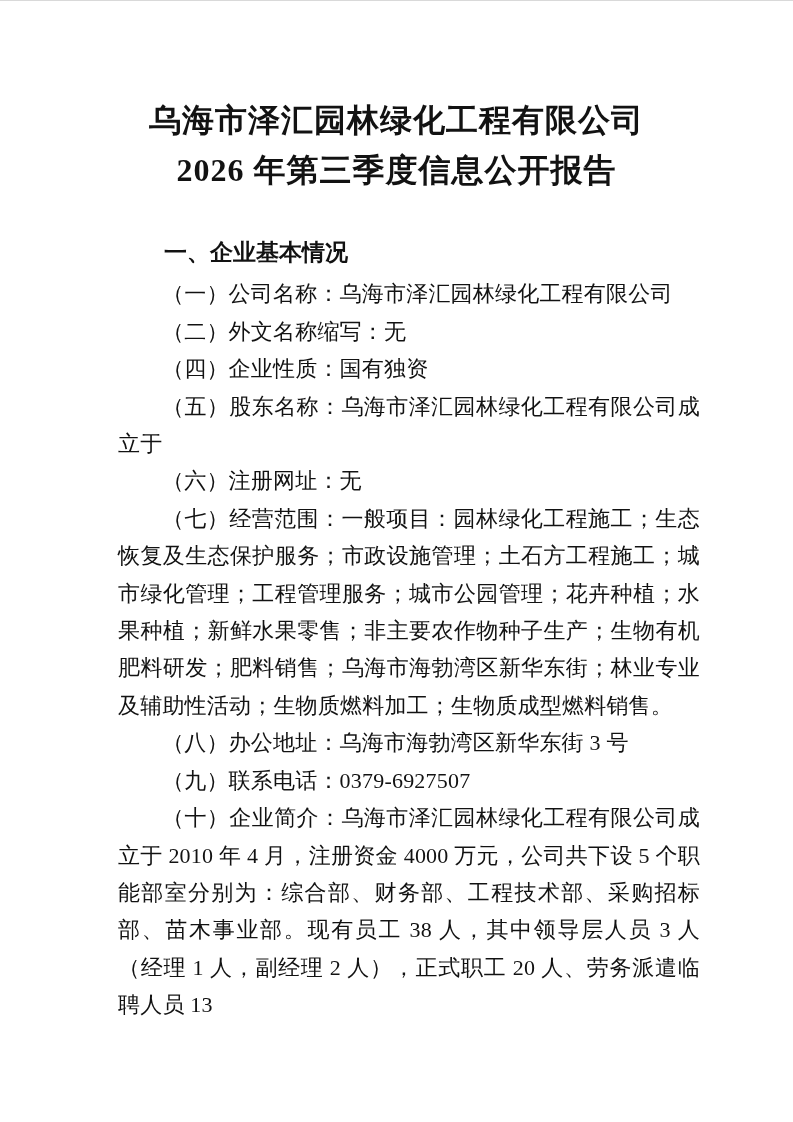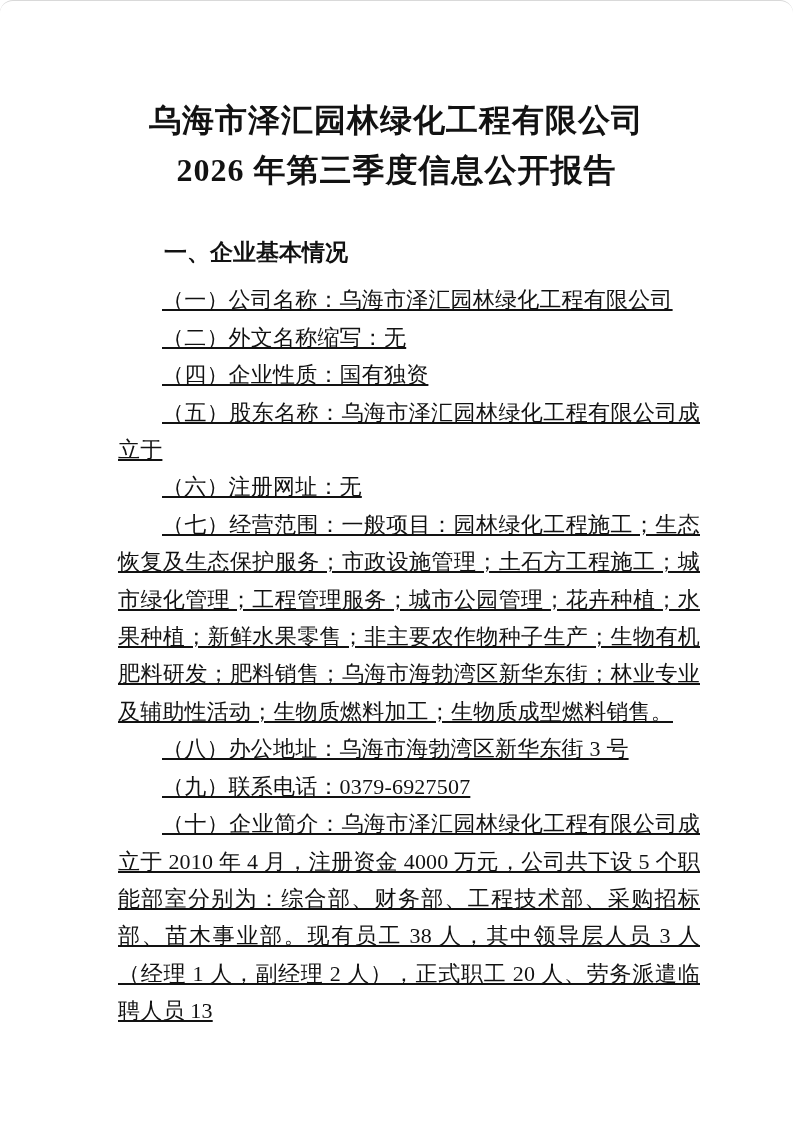--- a/index.html
+++ b/index.html
@@ -11,21 +11,20 @@
 
   .page {
     position: relative;
     width: 793px;
     height: 1122px;
     background: #ffffff;
     border-top: 1px solid #d9d9d9;
     overflow: hidden;
     color: #121212;
     font-family: "Liberation Serif", "DejaVu Serif", serif;
-    border-radius: 13px;
   }
 
   .doc-title {
     margin: 94px 0 0 0;
     padding: 0 60px;
     font-size: 32px;
     font-weight: bold;
     line-height: 50px;
     text-align: center;
     letter-spacing: 1px;
@@ -33,34 +32,33 @@
   .doc-title .t-line { display: block; }
 
   .doc-body {
     padding: 0 93px 0 118px;
     font-size: 22px;
     line-height: 37.4px;
     text-align: justify;
   }
 
   .section-heading {
-    margin: 39px 0 10px 0;
+    margin: 39px 0 4px 0;
     font-size: 23px;
     font-weight: bold;
     line-height: 37.4px;
     text-indent: 2em;
     font-family: "Liberation Sans", "DejaVu Sans", sans-serif;
     text-align: left;
   }
 
   .para {
     margin: 0;
     text-indent: 2em;
     letter-spacing: 0.2px;
-    text-decoration: underline;
   }
 </style>
 </head>
 <body>
 
 <div class="page">
 
   <h1 class="doc-title">
     <span class="t-line">乌海市泽汇园林绿化工程有限公司</span>
     <span class="t-line">2026 年第三季度信息公开报告</span>

